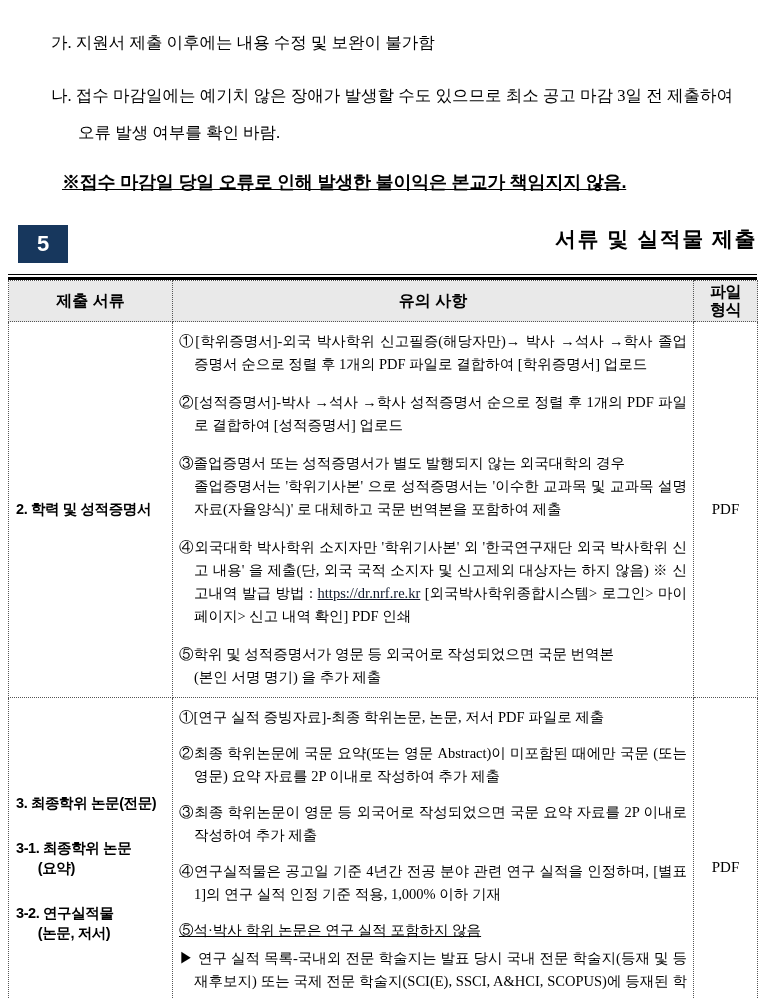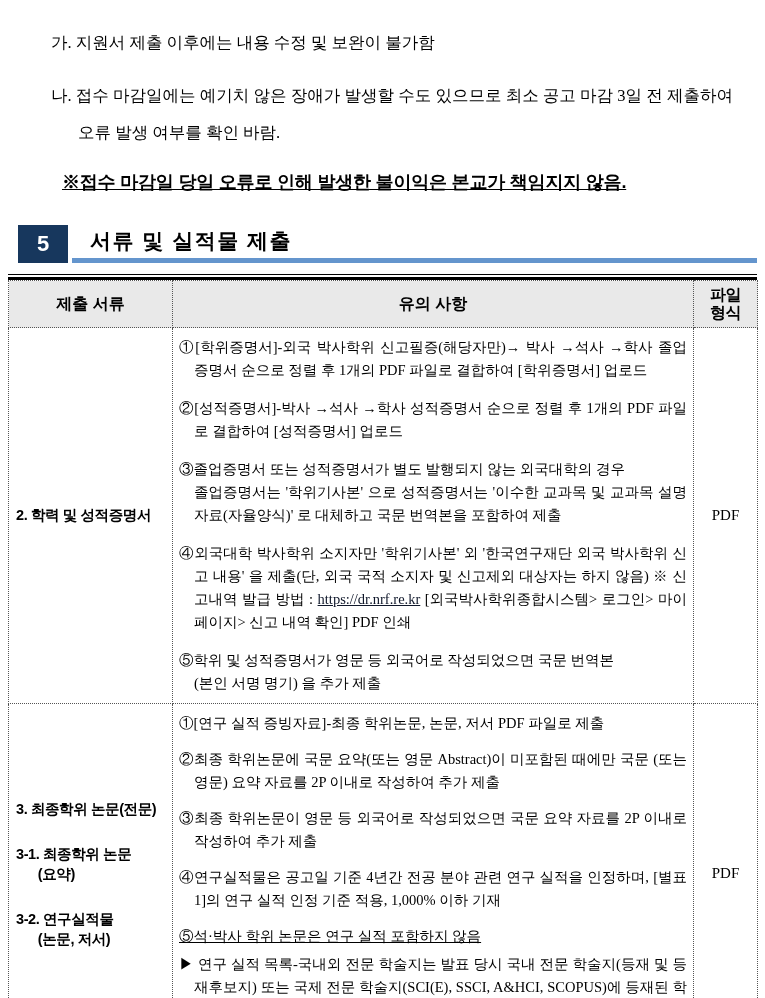--- a/index.html
+++ b/index.html
@@ -13,32 +13,32 @@
   .intro{padding:8px 16px 0 35px;font-size:16.5px;line-height:37px;}
   .note{margin:16px;text-align:justify;padding-left:27px;text-indent:-27px;word-break:normal;}
   .warning{margin:0 0 0 27px;font-family:"Liberation Sans", sans-serif;font-weight:bold;
     font-size:18px;line-height:31px;letter-spacing:-0.2px;}
   .warning .warn-text{text-decoration:underline;}
 
   
   .sec-header{display:flex;align-items:stretch;height:38px;margin:27px 8px 0 18px;}
   .num-box{width:50px;background:#17375d;color:#fff;display:flex;align-items:center;justify-content:center;
     font-family:"Liberation Sans", sans-serif;font-weight:bold;font-size:22px;}
-  .sec-right{flex:1;display:flex;flex-direction:column;justify-content:flex-end;margin-left:4px;}
+  .sec-right{flex:1;display:flex;flex-direction:row;justify-content:flex-end;margin-left:4px;}
   .sec-title{font-family:"Liberation Sans", sans-serif;font-weight:bold;font-size:21px;
     letter-spacing:1.5px;padding-left:18px;margin-bottom:3px;}
   .sec-rule{height:5px;background:#6495cd;}
 
   
   .tbl-topline{margin:11px 8px 0 8px;height:6px;box-sizing:border-box;
     border-top:1px solid #000;border-bottom:3px solid #000;}
   table.tbl{margin-left:8px;width:749px;border-collapse:collapse;table-layout:fixed;}
   .tbl th,.tbl td{border:1px dotted #555;box-sizing:border-box;}
   .tbl thead th{background:#e9e9e9;font-family:"Liberation Sans", sans-serif;font-weight:bold;
-    font-size:16px;height:47px;text-align:center;vertical-align:middle;}
+    font-size:16px;height:41px;text-align:center;vertical-align:middle;}
   th.c3{font-size:14.5px;line-height:18px;white-space:pre-line;letter-spacing:-0.5px;}
 
   td.doc{font-family:"Liberation Sans", sans-serif;font-weight:bold;font-size:14.5px;
     letter-spacing:-0.4px;vertical-align:middle;padding:0 2px 0 7px;line-height:21px;}
   td.notes{vertical-align:middle;padding:8px 6px;font-size:14.5px;}
   td.file{text-align:center;vertical-align:middle;font-size:15px;}
 
   tr.r1 td{height:36px;}
   .p{margin:0 0 15px;line-height:23px;text-align:justify;
      padding-left:15px;text-indent:-15px;white-space:pre-wrap;word-break:normal;}

